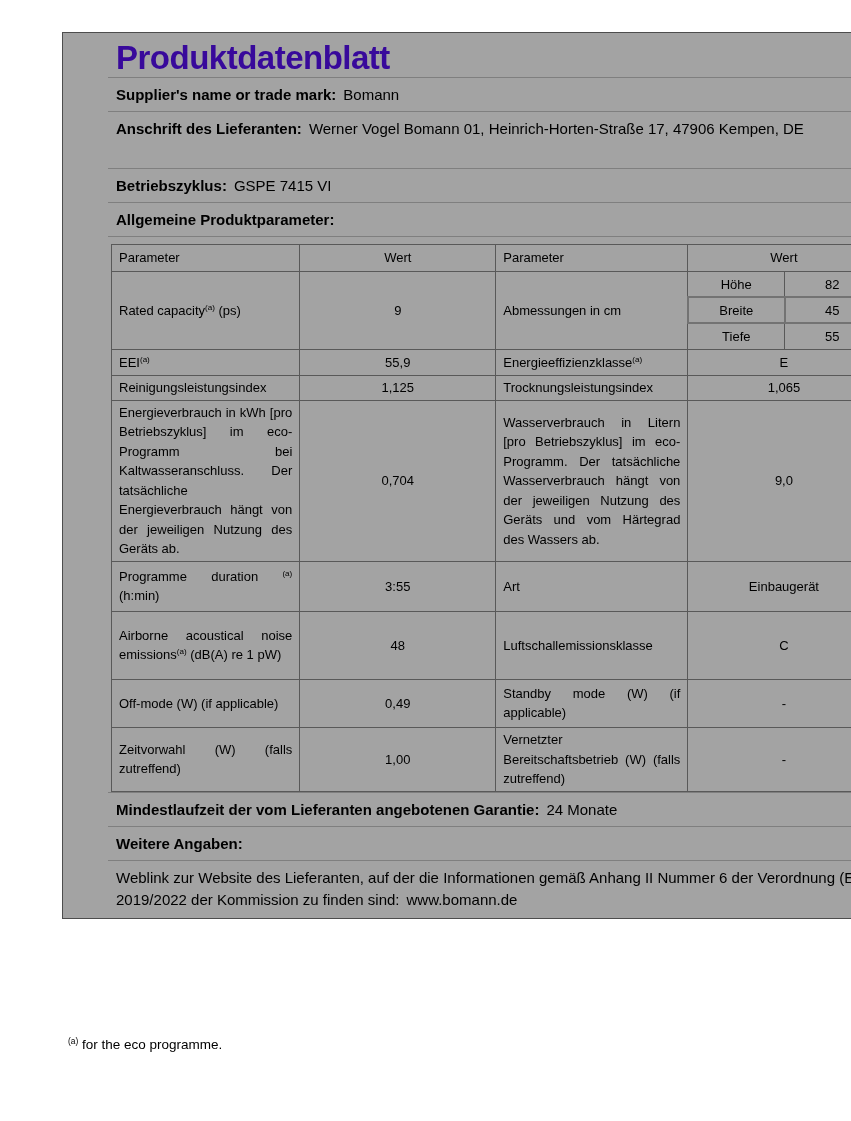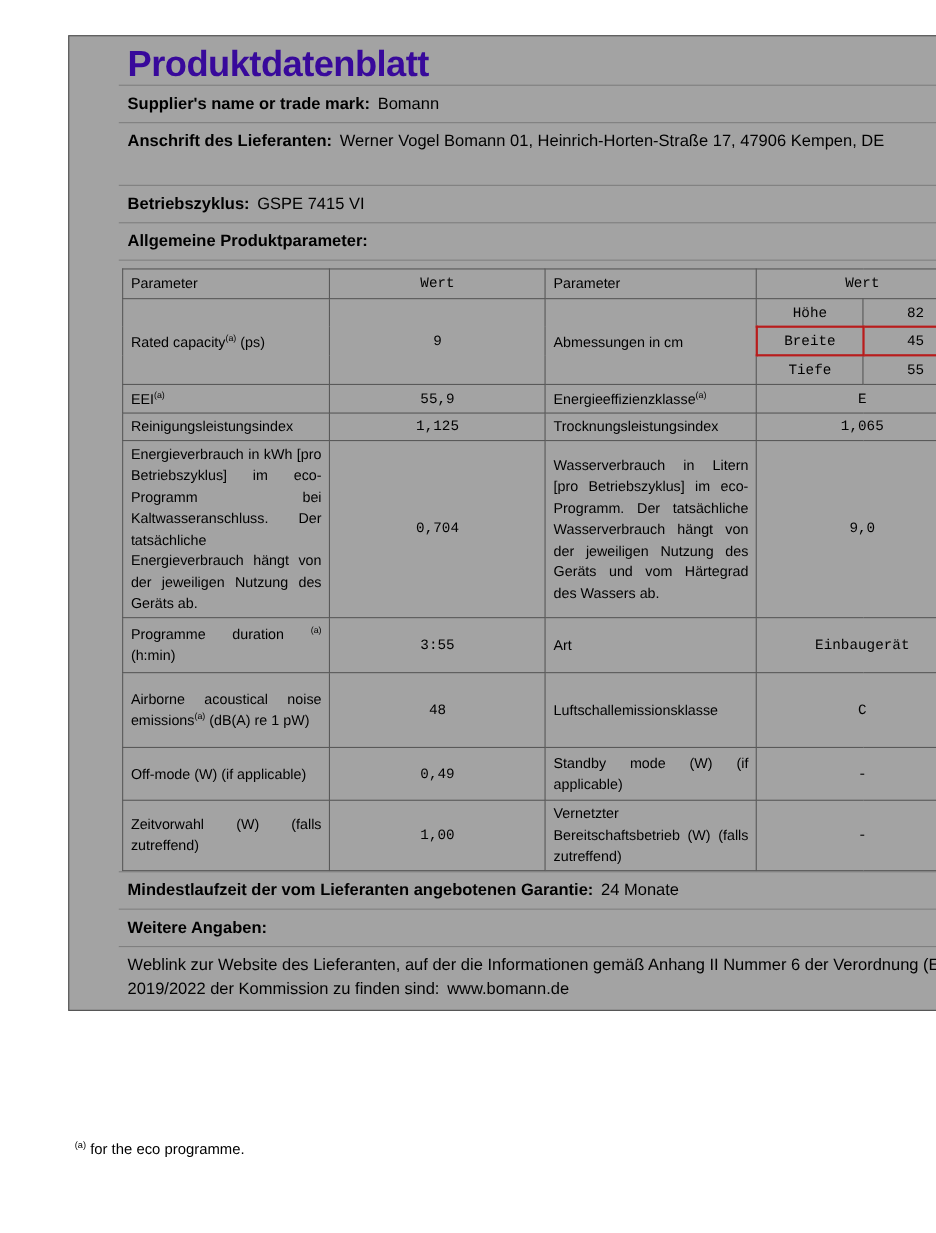--- a/index.html
+++ b/index.html
@@ -28,23 +28,23 @@
   table.params {
     table-layout:fixed; width:100%; border-collapse:collapse;
     font-size:13px;
   }
   table.params td {
     border:1px solid #595959; padding:2px 7px; vertical-align:middle;
     box-sizing:border-box;
   }
   td.p { text-align:left; }
   td.just { text-align:justify; line-height:1.5; }
-  td.v { text-align:center;font-family:Liberation Mono, monospace; }
+  td.v { text-align:center; }
   td.clip { white-space:nowrap; overflow:hidden; padding-right:0; }
-  tr.heavy td { border:2px solid #b91c1c; }
+  tr.heavy td { border:2px solid #737373; }
   sup { font-size:0.62em; line-height:0; }
   .footnote { position:absolute; left:68px; font-size:13.5px; margin-top:21px; }
   .weblink { line-height:1.5; }
 </style>
 </head>
 <body>
 
 <div class="doc">
 
   <div class="titleblock">

